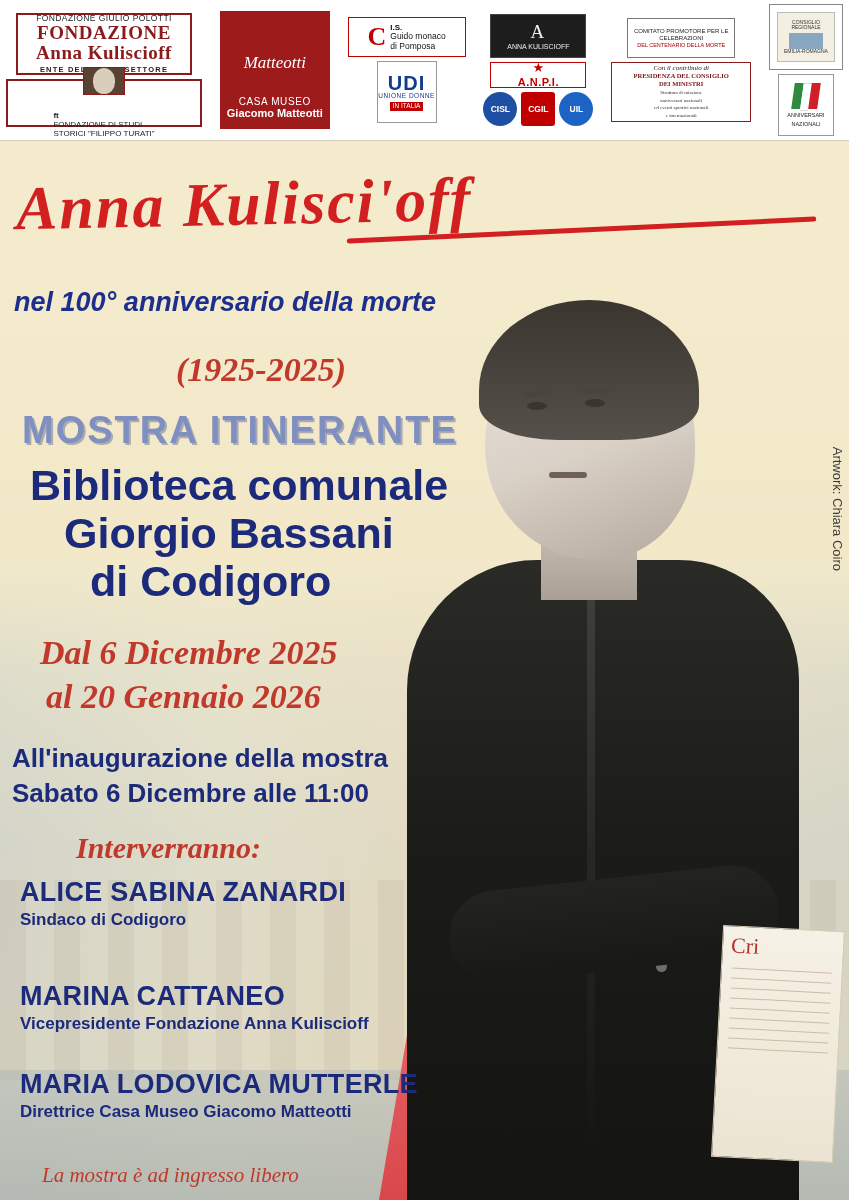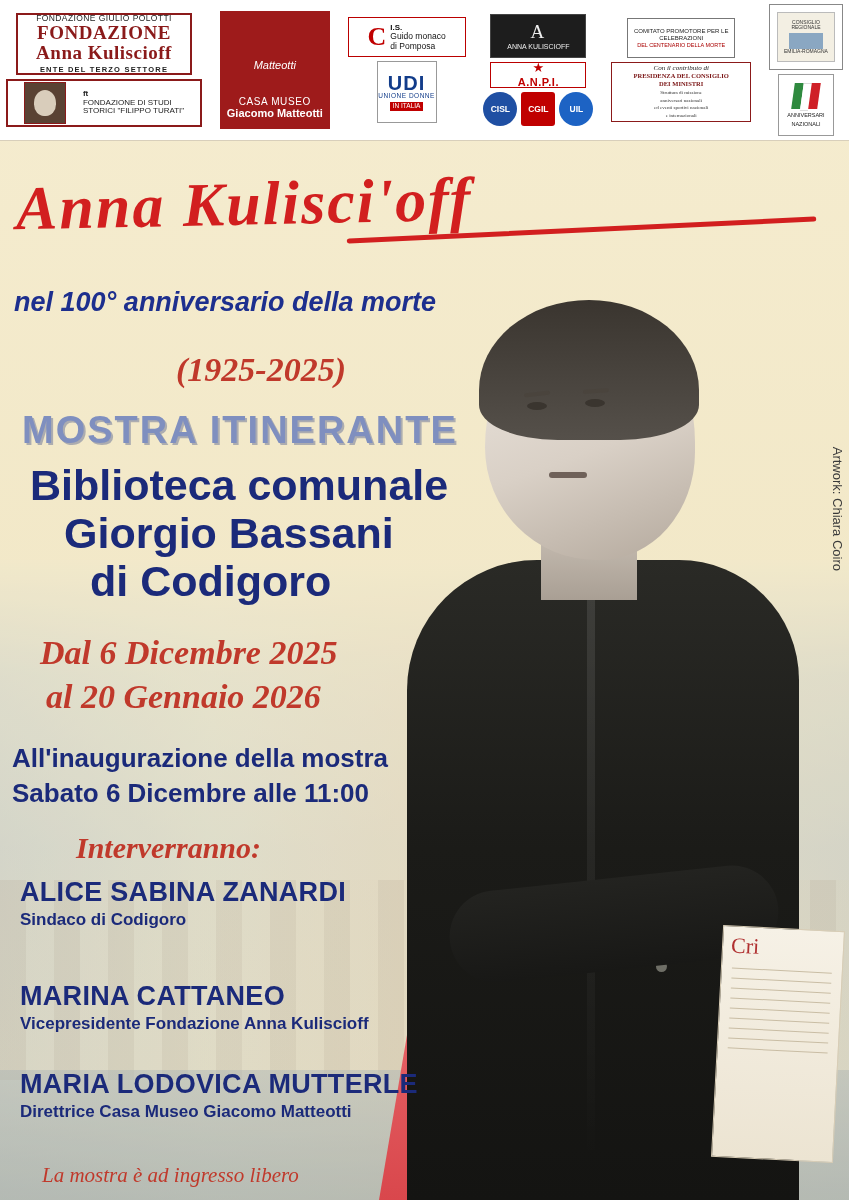--- a/index.html
+++ b/index.html
@@ -29,29 +29,29 @@
     border:1px solid #b3b3b3;background:#fff;
     display:flex;flex-direction:column;align-items:center;justify-content:center;
     box-sizing:border-box;text-align:center;line-height:1.03;
   }
   .lg-kulisc{width:176px;height:62px;border:2px solid #8b1a1a;}
   .lg-kulisc .k-top{font-size:8.5px;letter-spacing:.4px;color:#222;}
   .lg-kulisc .k-mid{font-family:"Liberation Serif",serif;font-size:19px;font-weight:bold;color:#8b1a1a;letter-spacing:.5px;}
   .lg-kulisc .k-rule{width:150px;height:1px;background:#8b1a1a;margin:2px 0;}
   .lg-kulisc .k-bot{font-size:7.5px;letter-spacing:1.2px;color:#222;font-weight:bold;}
 
-  .lg-turati{width:196px;height:48px;border:2px solid #8b1a1a;display:flex;flex-direction:row;align-items:center;gap:17px;padding:0 4px;}
+  .lg-turati{width:196px;height:48px;border:2px solid #8b1a1a;display:flex;flex-direction:column;align-items:center;gap:17px;padding:0 4px;}
   .turati-badge{width:40px;height:40px;border:1px solid #8b1a1a;background:#5a4233;display:flex;align-items:center;justify-content:center;}
   .turati-badge .head{width:22px;height:26px;border-radius:50% 50% 45% 45%;background:#d9cdbb;}
   .turati-txt{display:flex;flex-direction:column;line-height:1.12;text-align:left;}
   .turati-txt .t1{font-size:8px;font-weight:bold;color:#222;}
   .turati-txt .t2{font-size:8px;color:#222;}
 
   .lg-matteotti{width:110px;height:118px;background:#9e1b1b;color:#fff;display:flex;flex-direction:column;align-items:center;justify-content:flex-end;padding-bottom:10px;border:none;}
-  .lg-matteotti .sig{font-family:Liberation Sans, sans-serif;font-style:italic;font-size:11px;margin-bottom:26px;}
+  .lg-matteotti .sig{font-family:Liberation Serif, serif;font-style:italic;font-size:17px;margin-bottom:26px;}
   .lg-matteotti .m1{font-size:10px;letter-spacing:.6px;}
   .lg-matteotti .m2{font-size:11px;font-weight:bold;}
 
   .lg-comune{width:120px;height:128px;border:none;display:flex;flex-direction:column;align-items:center;justify-content:flex-start;}
   .crest{width:74px;height:96px;background:linear-gradient(#f2e7c9,#e3d3a8);border:2px solid #2f6b2f;border-radius:6px 6px 40% 40%;position:relative;display:flex;align-items:center;justify-content:center;}
   .crest .crown{position:absolute;top:-9px;left:50%;transform:translateX(-50%);width:56px;height:14px;background:#2f6b2f;border-radius:3px;}
   .crest .stag{width:30px;height:44px;background:#2f6b2f;clip-path:polygon(50% 0,62% 16%,80% 10%,66% 30%,74% 100%,26% 100%,34% 30%,20% 10%,38% 16%);}
   .comune-label{font-size:11px;font-weight:bold;color:#111;margin-top:4px;letter-spacing:.3px;}
 
   .lg-pomposa{width:118px;height:40px;border:1px solid #b00;display:flex;flex-direction:row;align-items:center;gap:4px;padding:0 4px;}

